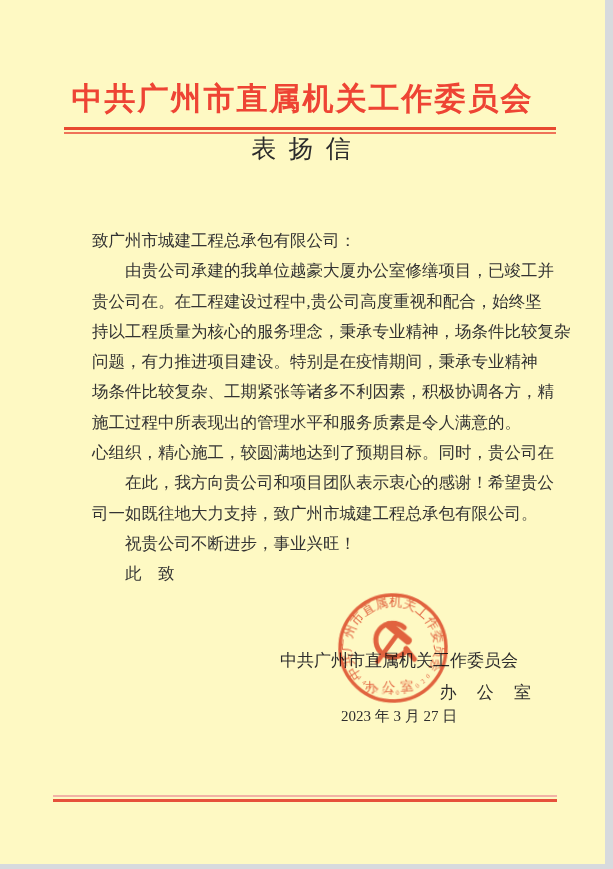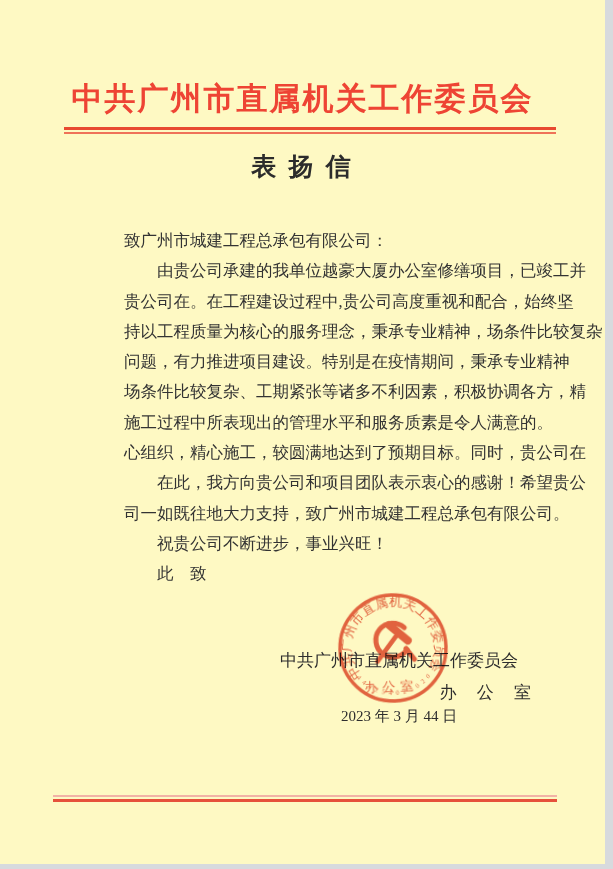--- a/index.html
+++ b/index.html
@@ -22,33 +22,33 @@
     letter-spacing:2px;
     color:var(--letterhead-red,#ee4434);
     white-space:nowrap;
   }
   .divider-top{position:absolute;left:64px;top:127px;width:492px;}
   .divider-top .thick{height:3px;background:var(--divider-red,#e84a30);}
   .divider-top .gap{height:2px;}
   .divider-top .thin{height:2px;background:#ef7258;}
 
   .title{
-    position:absolute;left:0;top:150px;width:100%;
+    position:absolute;left:0;top:132px;width:100%;
     margin:0;text-align:center;
-    font-size:25px;font-weight:700;
+    font-size:25px;font-weight:400;
     letter-spacing:3px;
     color:#2c2c2c;white-space:nowrap;
   }
 
   .body-text{
     position:absolute;left:92px;top:226px;width:460px;
     font-size:16.5px;line-height:30.3px;
     color:var(--ink,#333333);
   }
-  .body-text .line{white-space:nowrap;margin-left:32px;}
+  .body-text .line{white-space:nowrap;}
 
   .sig-org{
     position:absolute;left:259px;top:649px;width:280px;
     text-align:center;font-size:17px;color:#2e2e2e;white-space:nowrap;
   }
   .sig-dept{
     position:absolute;left:259px;top:681px;width:280px;
     text-align:right;font-size:17px;letter-spacing:8px;color:#2e2e2e;white-space:nowrap;
   }
   .sig-date{
@@ -98,21 +98,21 @@
       <div class="line">　　在此，我方向贵公司和项目团队表示衷心的感谢！希望贵公</div>
       <div class="line">司一如既往地大力支持，致广州市城建工程总承包有限公司。</div>
       <div class="line">　　祝贵公司不断进步，事业兴旺！</div>
       <div class="line">　　此　致</div>
     </div>
 
   <div class="sig-org">中共广州市直属机关工作委员会</div>
 
   <div class="sig-dept">办 公 室</div>
 
-  <div class="sig-date">2023 年 3 月 44 日</div>
+  <div class="sig-date">2023 年 3 月 27 日</div>
 
   <svg class="seal" width="152" height="152" viewBox="0 0 152 152" aria-hidden="true">
     <defs>
       <path id="sealArc" d="M 43.8 103 A 42 42 0 1 1 108.2 103"></path>
       <path id="sealSerialArc" d="M 35.3 99.5 A 47 47 0 0 0 116.7 99.5"></path>
     </defs>
     <circle cx="76" cy="76" r="53" fill="none" stroke="currentColor" stroke-width="3.4"></circle>
     <g stroke="currentColor" fill="none" stroke-linecap="round">
       <path d="M 88 56 A 17 17 0 1 0 90 78" stroke-width="5"></path>
       <path d="M 89 77 L 97 88" stroke-width="5"></path>

